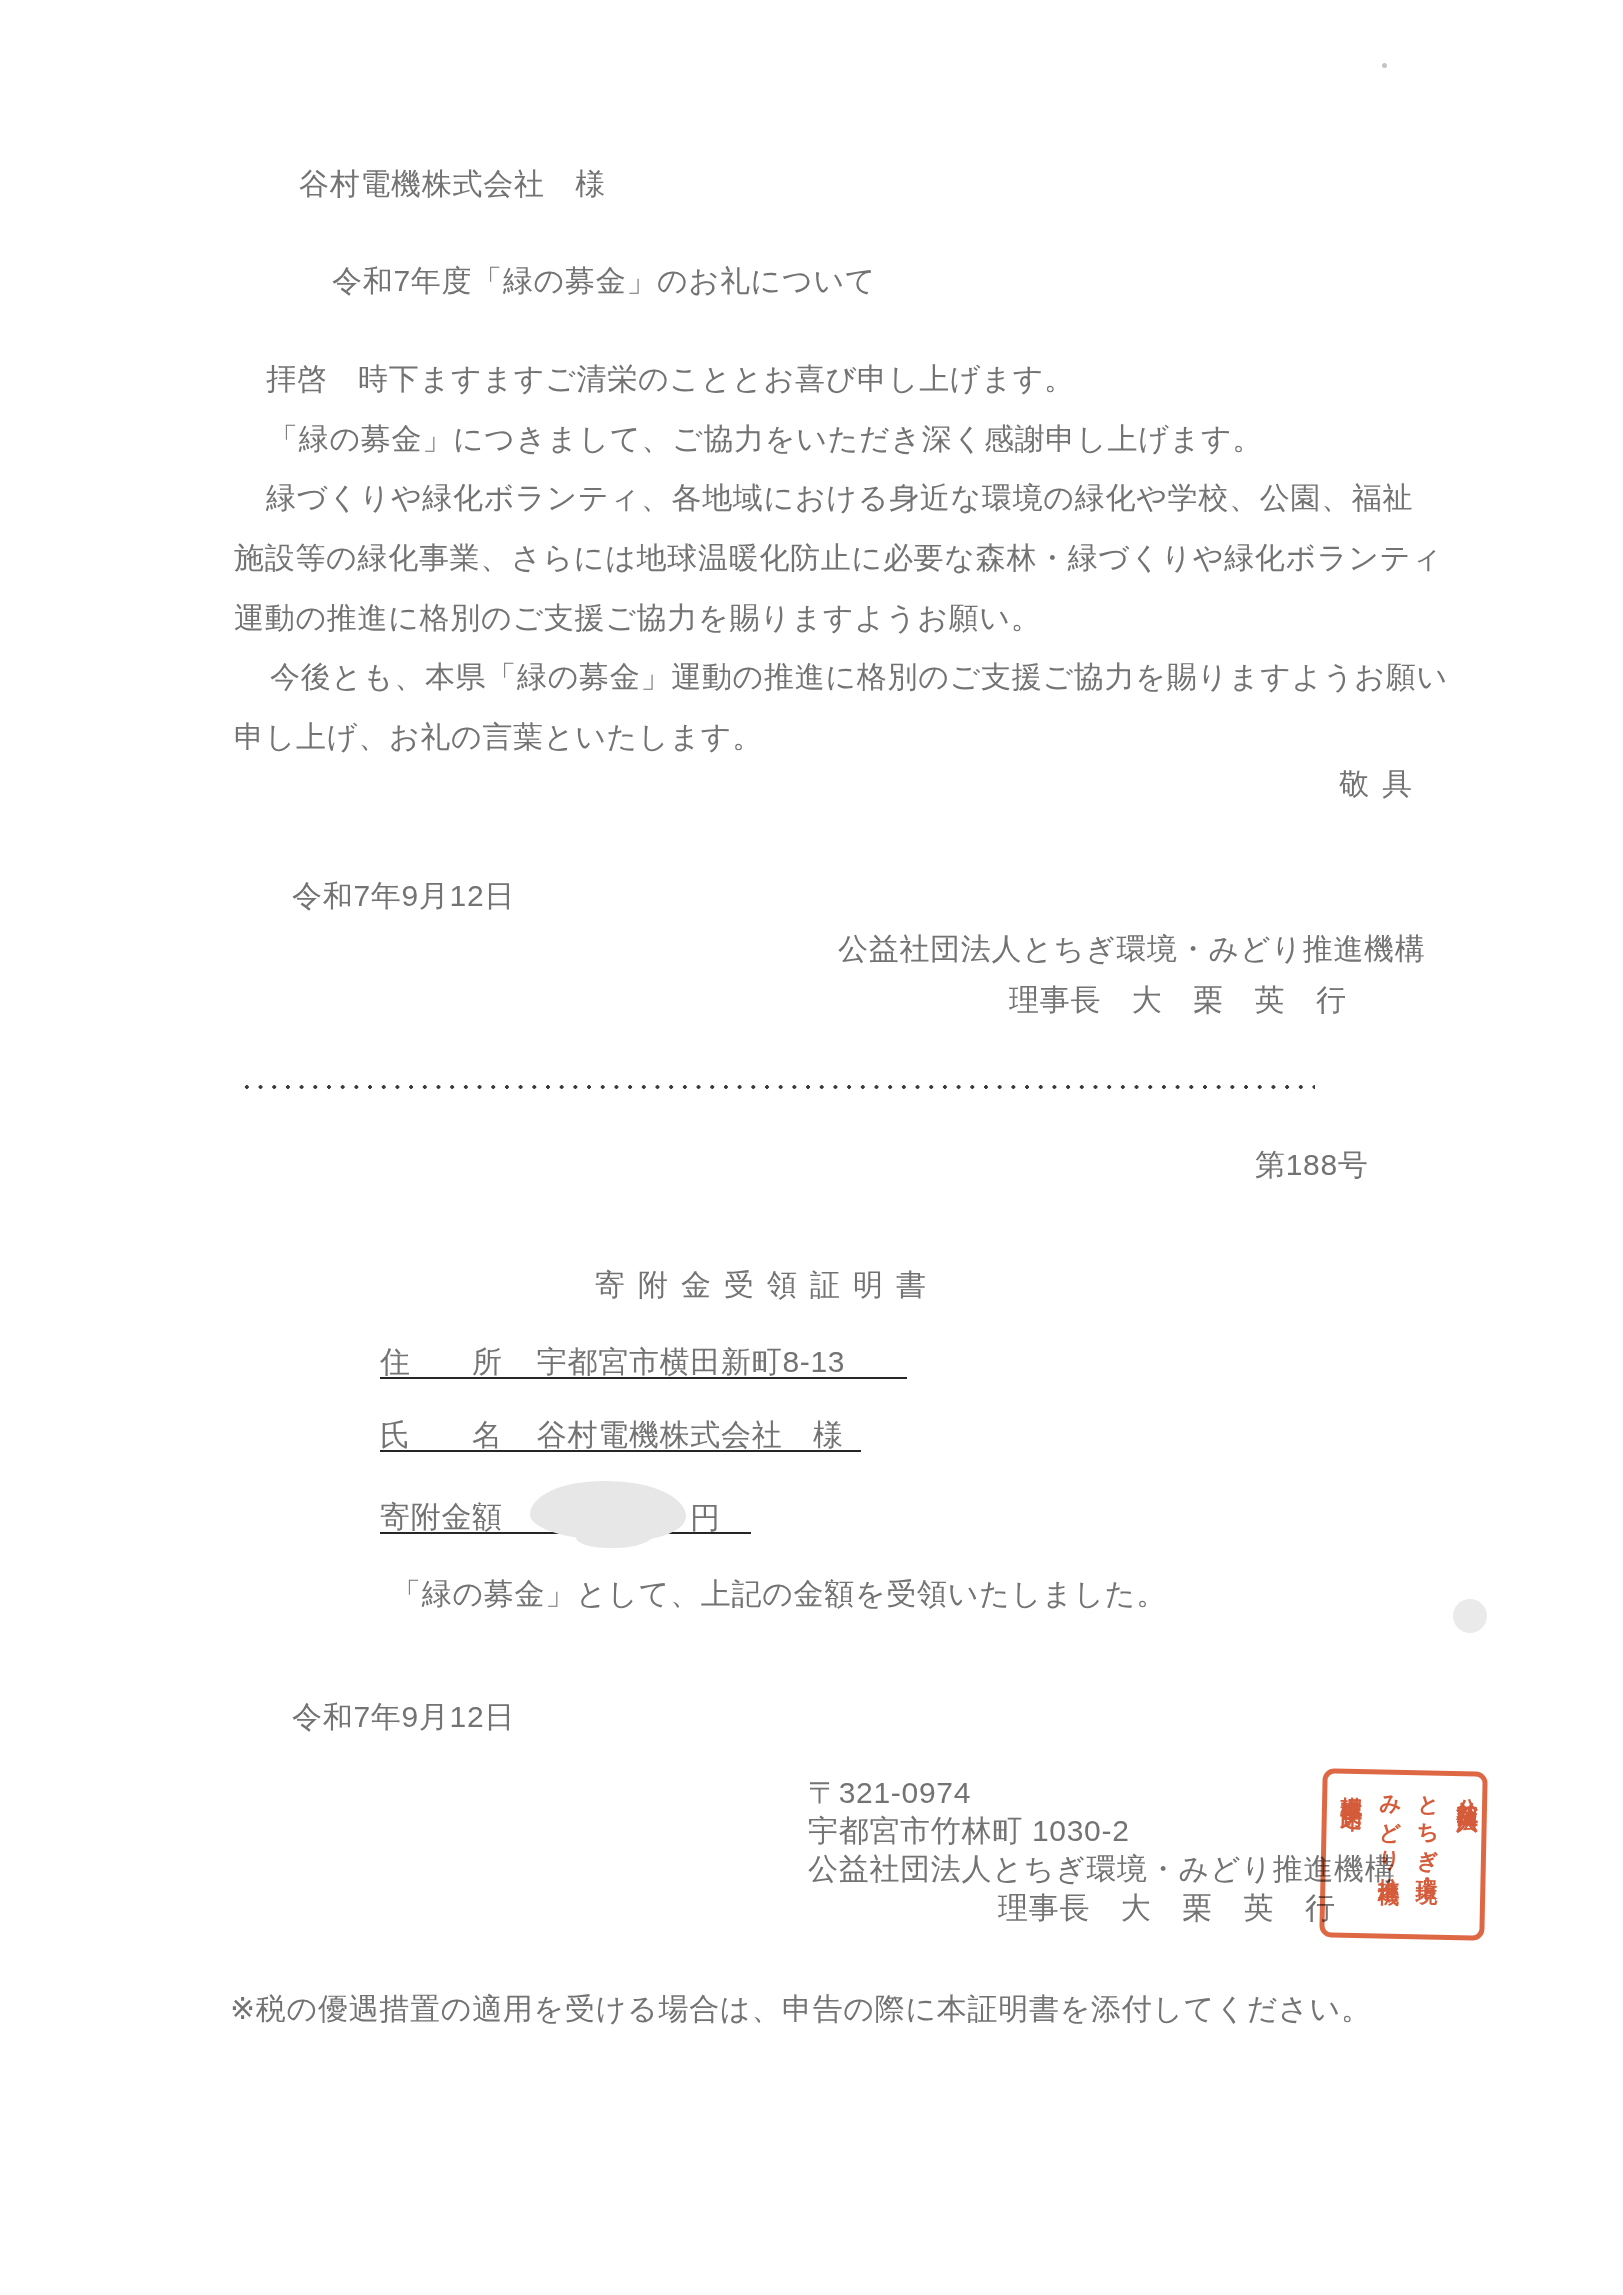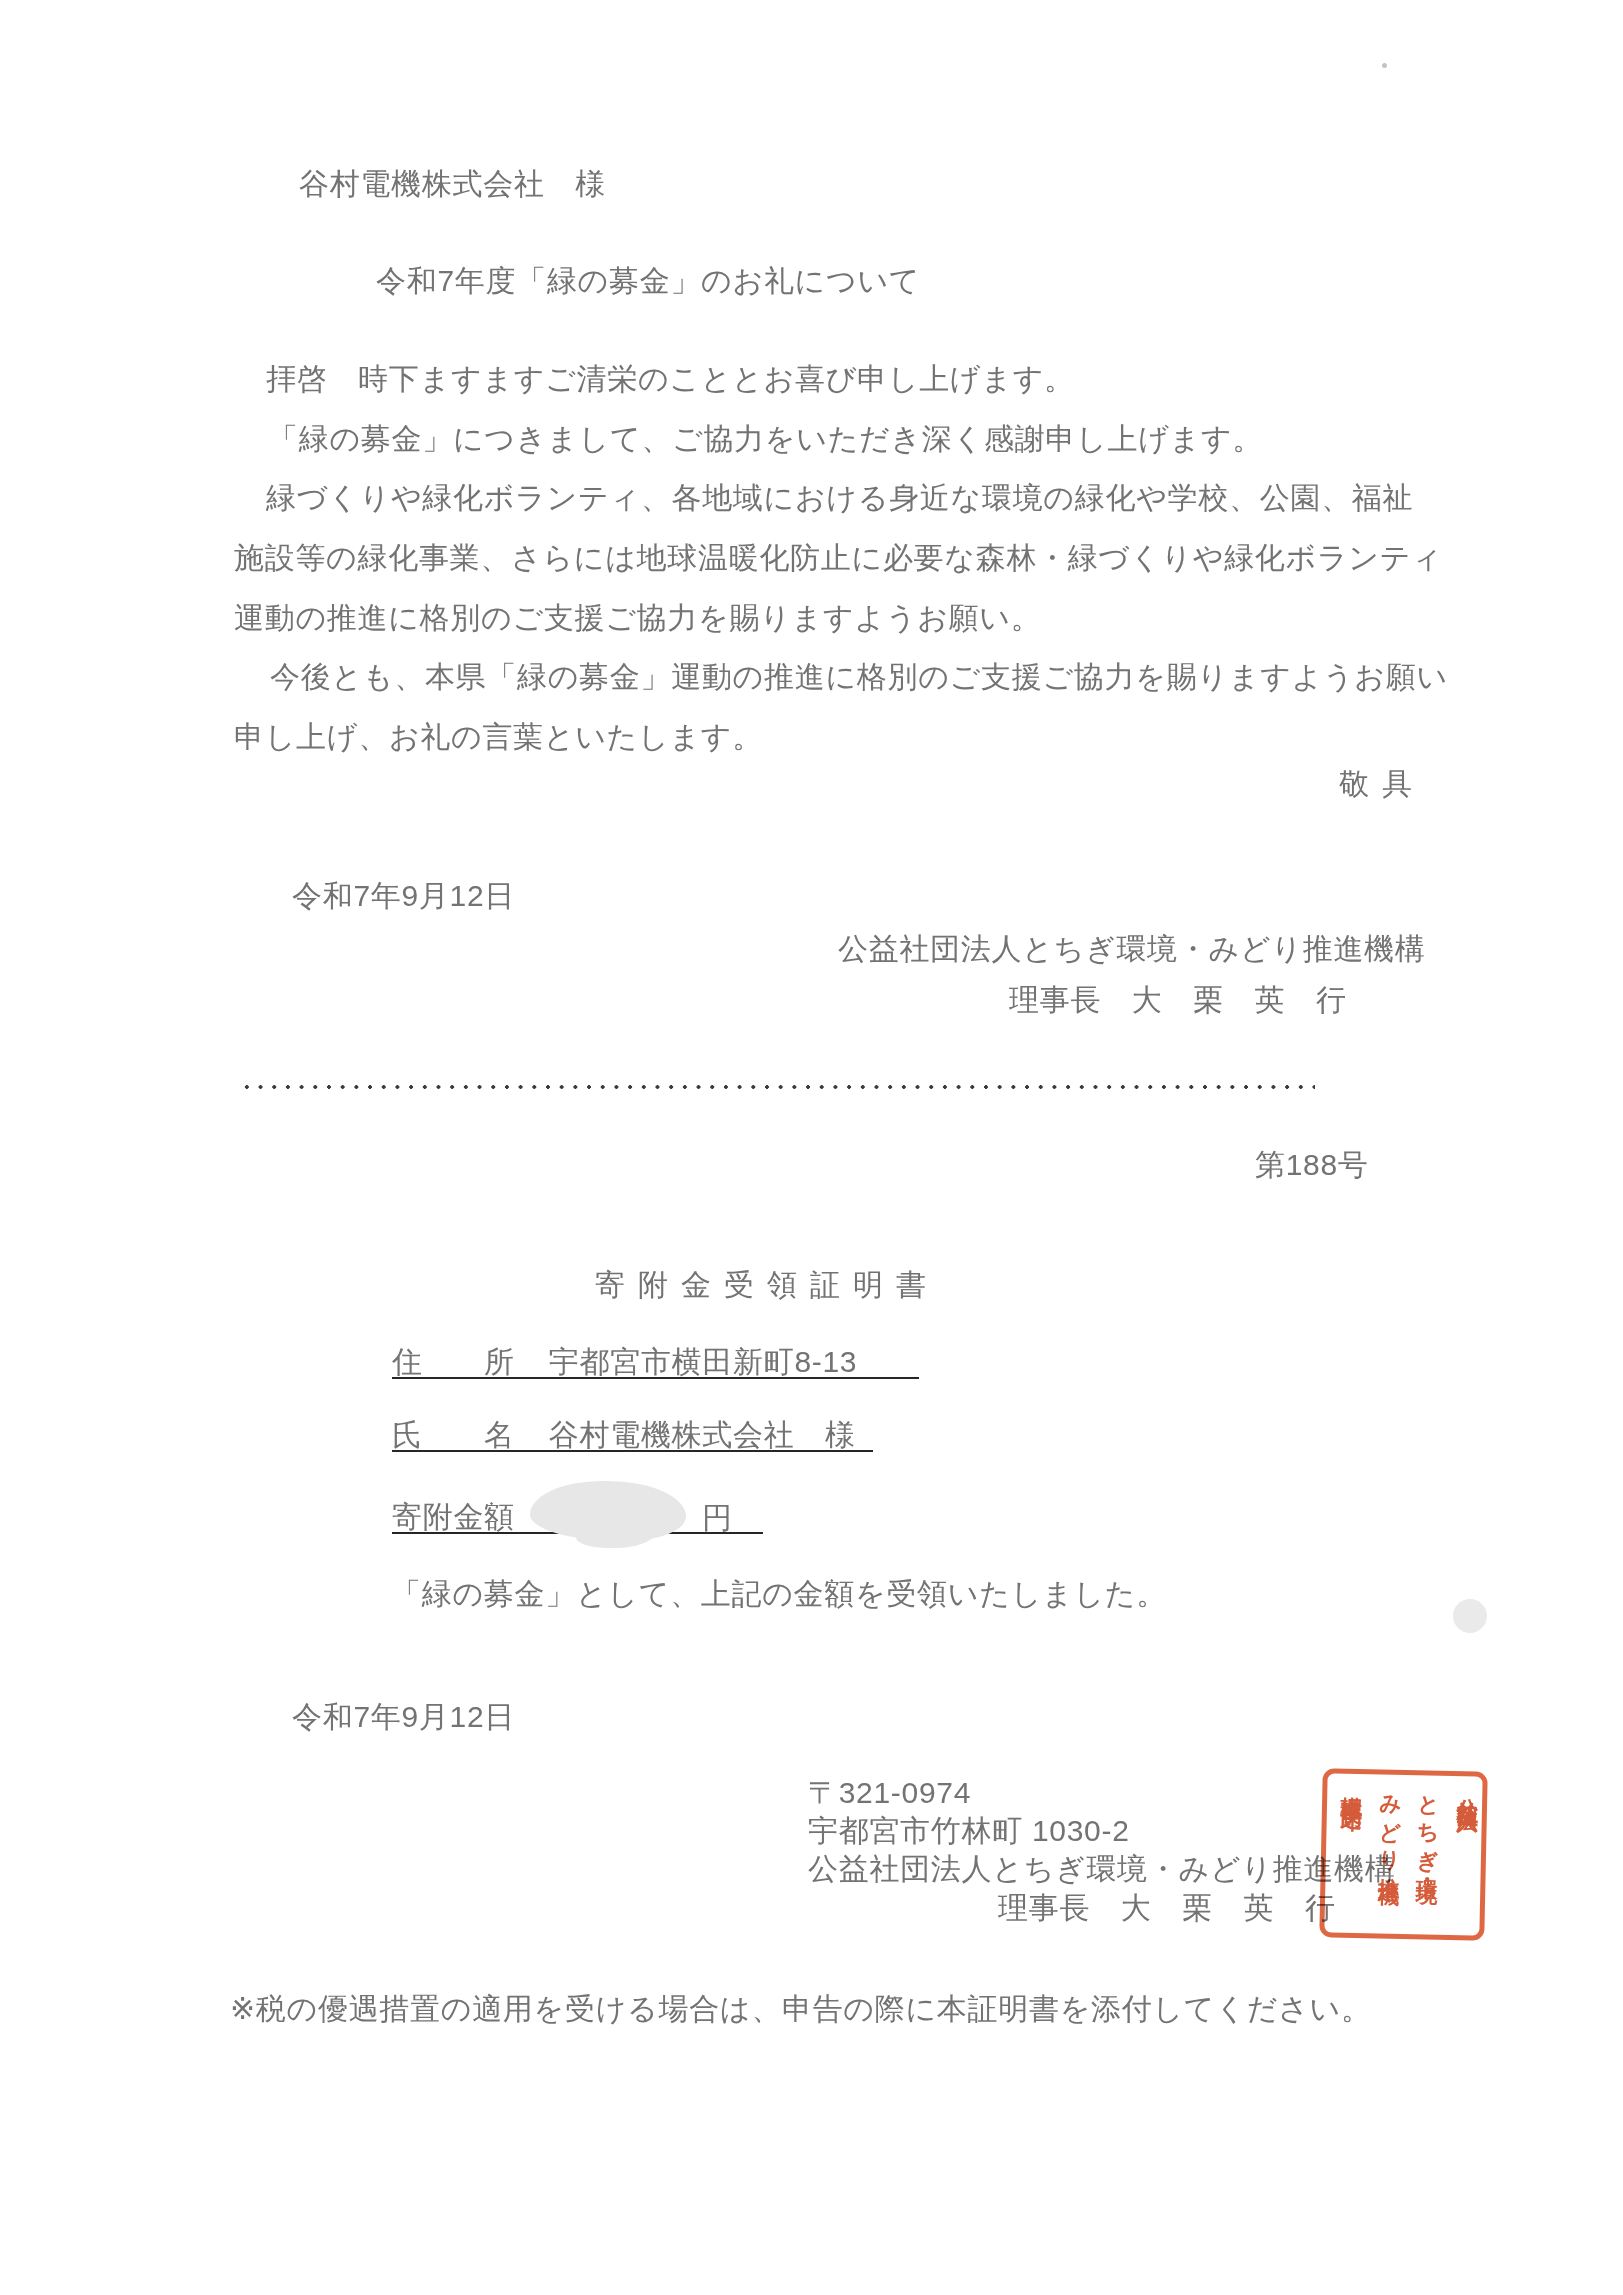--- a/index.html
+++ b/index.html
@@ -24,21 +24,20 @@
     left:240px;top:1083px;
     width:1075px;height:7.9px;
     background-image:radial-gradient(circle,#3a3a3a 1.7px,rgba(0,0,0,0) 2.1px);
     background-size:13.7px 7.9px;
     background-repeat:repeat-x;
   }
   .field{
     position:absolute;
     height:33px;
     border-bottom:2.6px solid #262626;
-    margin-left:12px;
   }
   .field .val{margin-left:34px;}
   .unit{position:absolute;left:310px;top:1.3px;}
   .blob{
     position:absolute;left:530px;top:1481px;
     width:156px;height:60px;
     background:#e7e7e7;
     border-radius:48% 52% 40% 60% / 58% 62% 42% 46%;
     z-index:3;
   }
@@ -84,21 +83,21 @@
   }
   .c0{left:118px;} .c1{left:79px;} .c2{left:41px;} .c3{left:2px;}
 </style>
 </head>
 <body>
 
 <div class="page">
 
   <div class="line" style="left:299px;top:166px;">谷村電機株式会社　様</div>
 
-  <div class="line" style="left:332px;top:263px;margin-left:44px;">令和7年度「緑の募金」のお礼について</div>
+  <div class="line" style="left:332px;top:263px;">令和7年度「緑の募金」のお礼について</div>
 
   <div class="line" style="left:266px;top:361px;">拝啓　時下ますますご清栄のこととお喜び申し上げます。</div>
   <div class="line" style="left:268px;top:421px;">「緑の募金」につきまして、ご協力をいただき深く感謝申し上げます。</div>
   <div class="line" style="left:266px;top:480px;">緑づくりや緑化ボランティ、各地域における身近な環境の緑化や学校、公園、福祉</div>
   <div class="line" style="left:234px;top:540px;">施設等の緑化事業、さらには地球温暖化防止に必要な森林・緑づくりや緑化ボランティ</div>
   <div class="line" style="left:234px;top:600px;">運動の推進に格別のご支援ご協力を賜りますようお願い。</div>
   <div class="line" style="left:270px;top:659px;">今後とも、本県「緑の募金」運動の推進に格別のご支援ご協力を賜りますようお願い</div>
   <div class="line" style="left:234px;top:719px;">申し上げ、お礼の言葉といたします。</div>
 
   <div class="line spaced" style="left:1339px;top:766px;">敬具</div>

